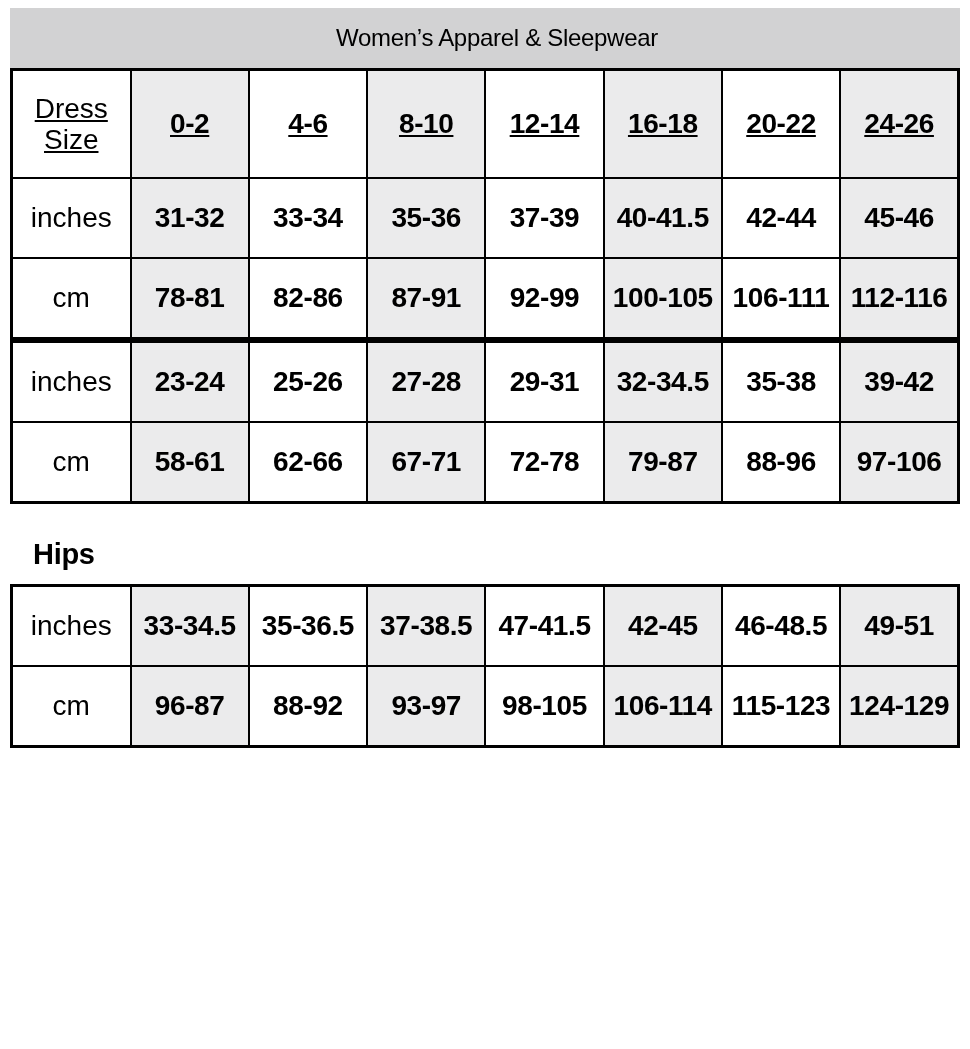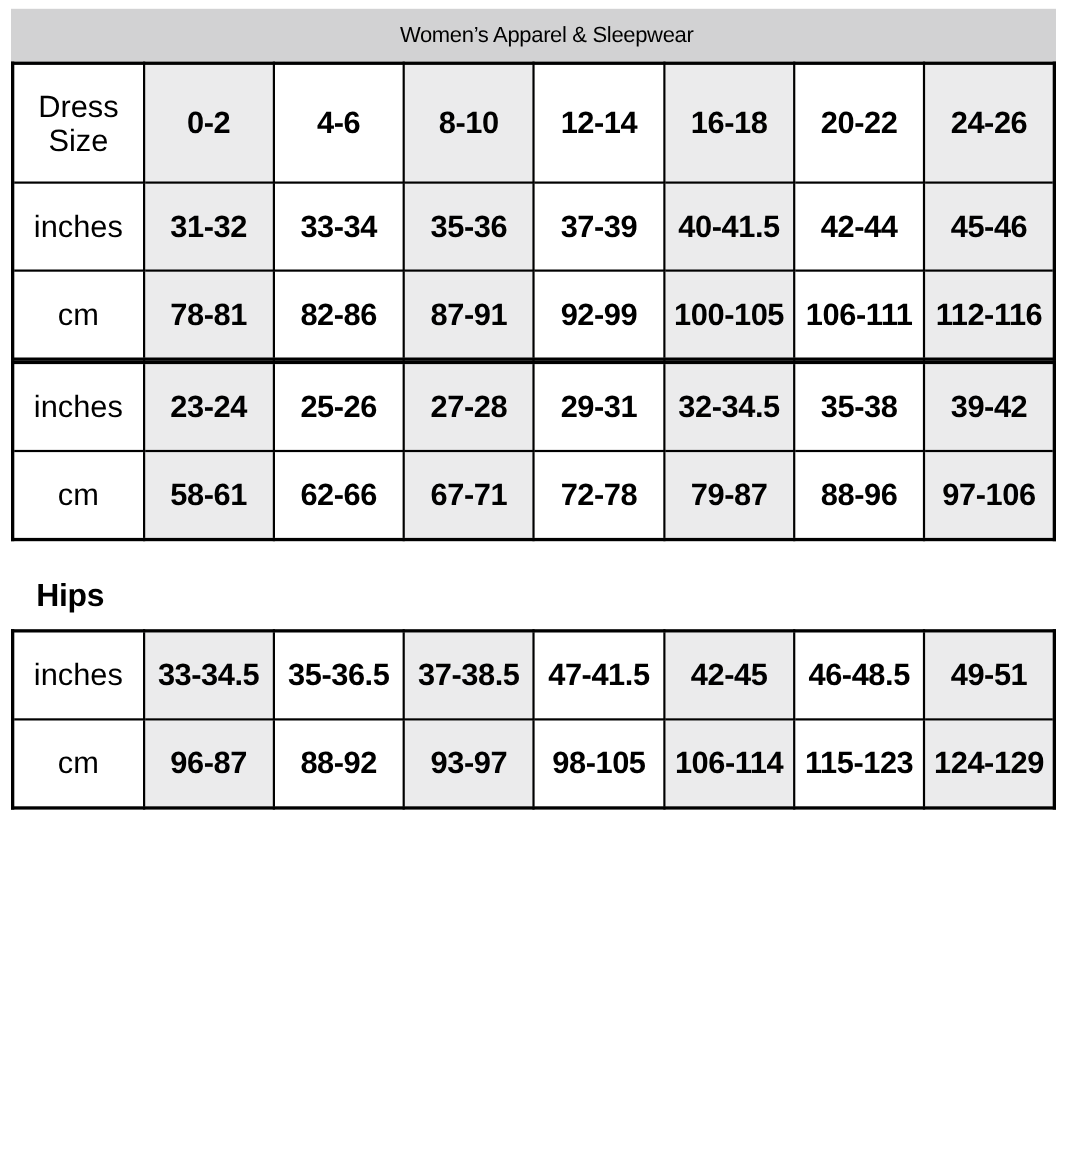--- a/index.html
+++ b/index.html
@@ -7,26 +7,26 @@
     padding: 0;
     background: #ffffff;
     width: 970px;
     height: 1049px;
     font-family: "Liberation Sans", sans-serif;
     color: #000000;
     -webkit-font-smoothing: antialiased;
   }
   .title-bar {
     margin: 8px 10px 0 10px;
-    height: 48px;
+    height: 60px;
     background: #d2d2d3;
     display: flex;
     align-items: center;
     justify-content: center;
-    font-size: 20px;
+    font-size: 24px;
     font-weight: normal;
     letter-spacing: -0.3px;
     padding-left: 24px;
   }
   .section-heading {
     font-size: 29px;
     font-weight: bold;
     margin: 26px 0 13px 33px;
     letter-spacing: -0.3px;
   }
@@ -51,21 +51,21 @@
   }
   tr.size-row th {
     color: #ed2a2e;
     font-size: 30px;
     font-weight: bold;
     height: 106px;
     background: #ffffff;
     letter-spacing: -0.3px;
   }
   tr.size-row th .stacked { display: block; line-height: 1.15; }
-  tr.row-tall td { height: 106px; }
+  tr.row-tall td { height: 106px; text-decoration: underline; }
   tr.row-std td { height: 78px; }
   tr.data-row td:nth-child(even) { background: #ebebec; }
   td.row-label {
     font-weight: normal;
     font-size: 28px;
     line-height: 1.12;
     background: #ffffff;
   }
   td.value {
     font-weight: bold;

